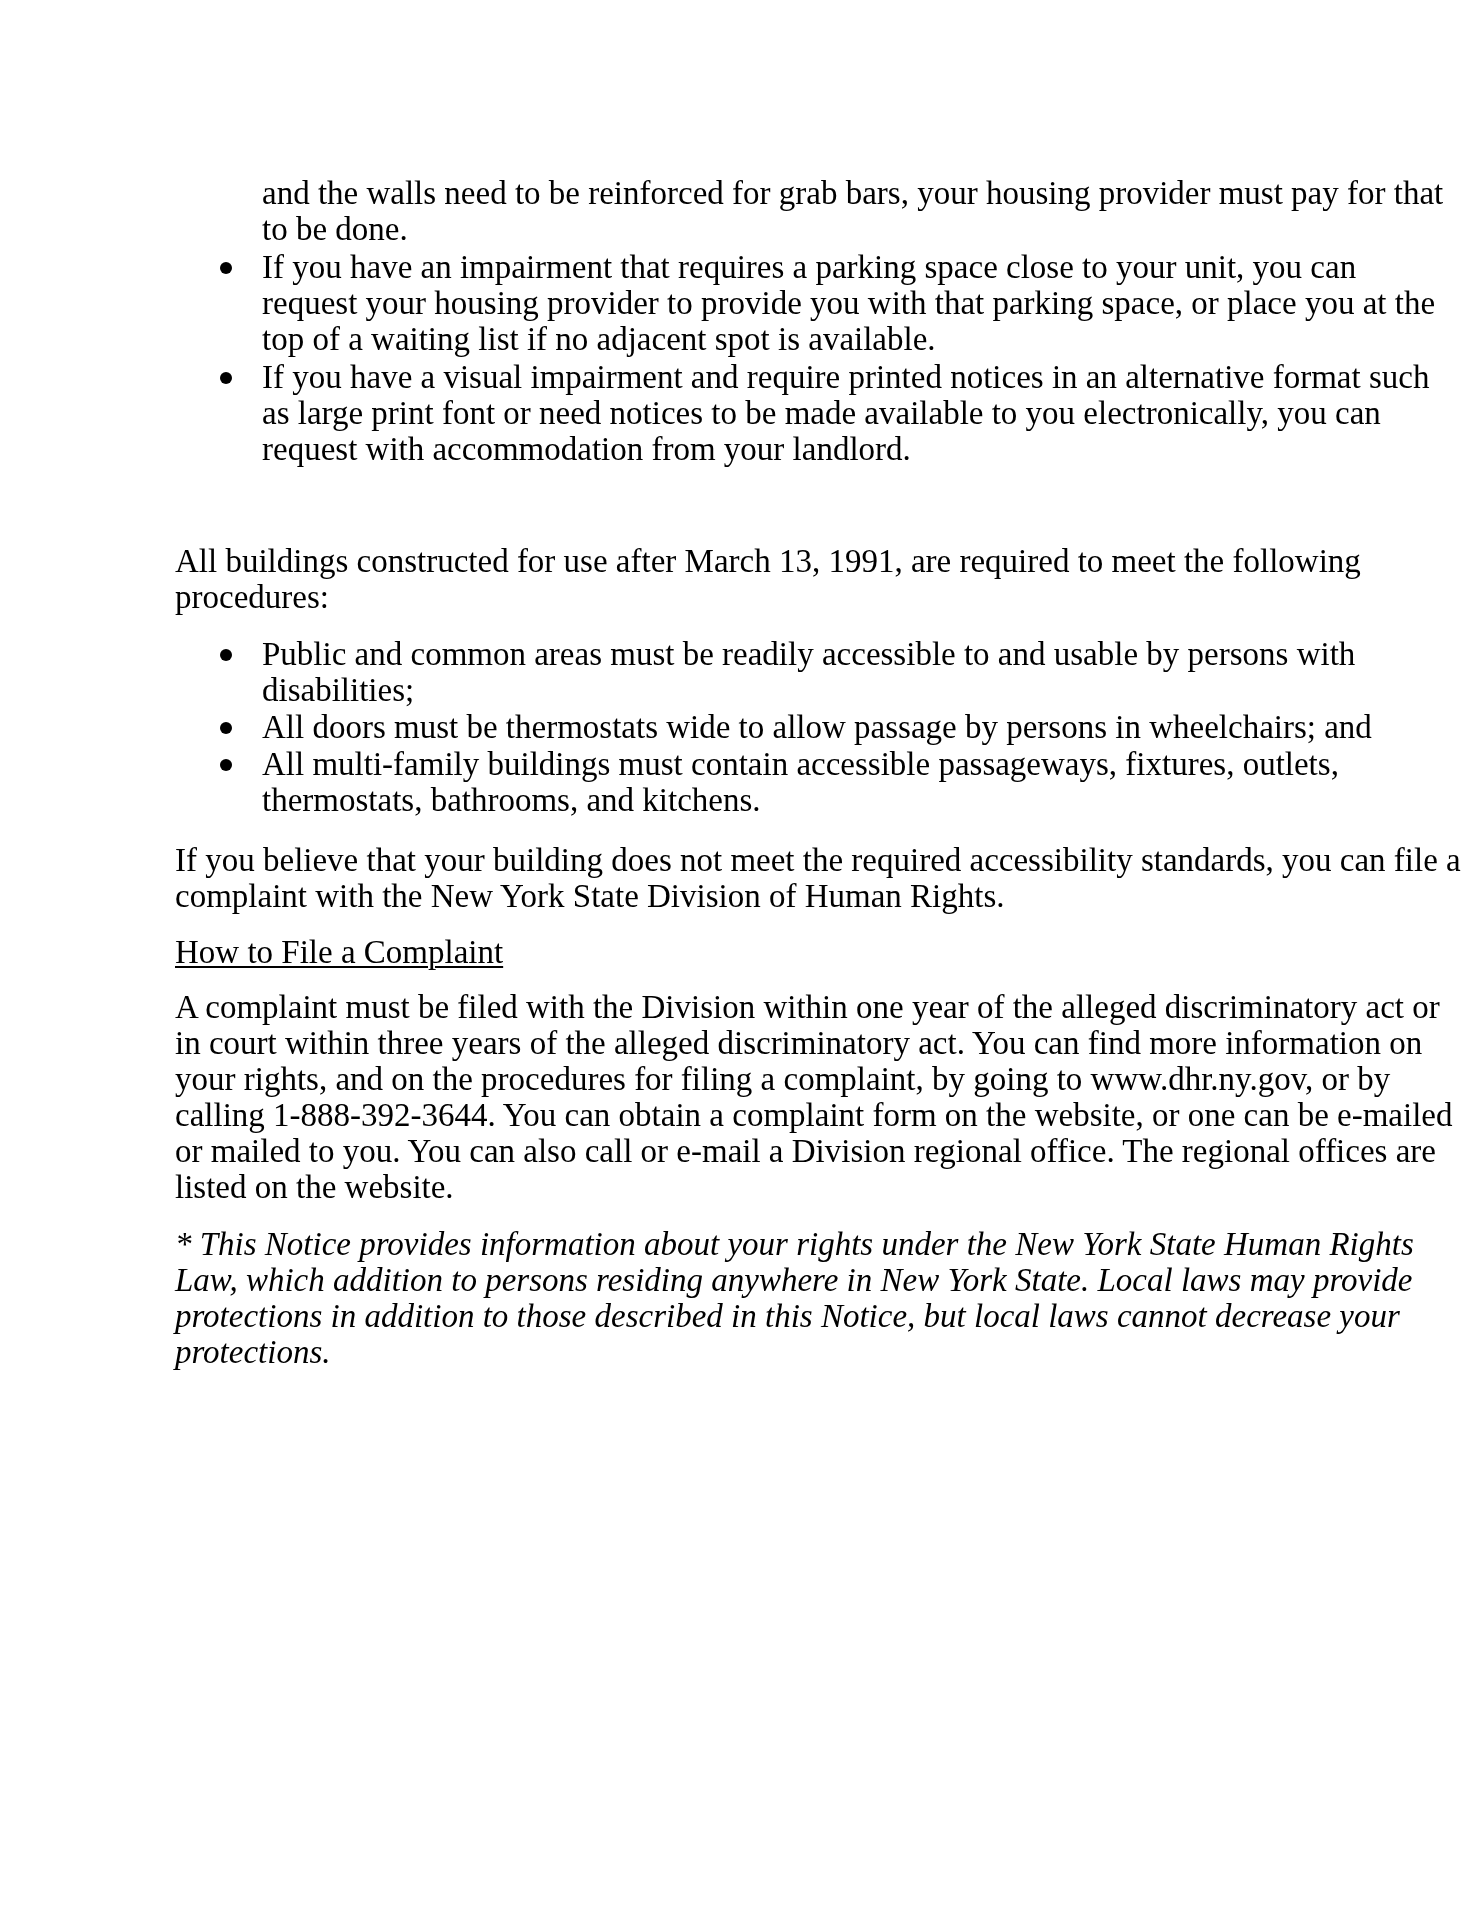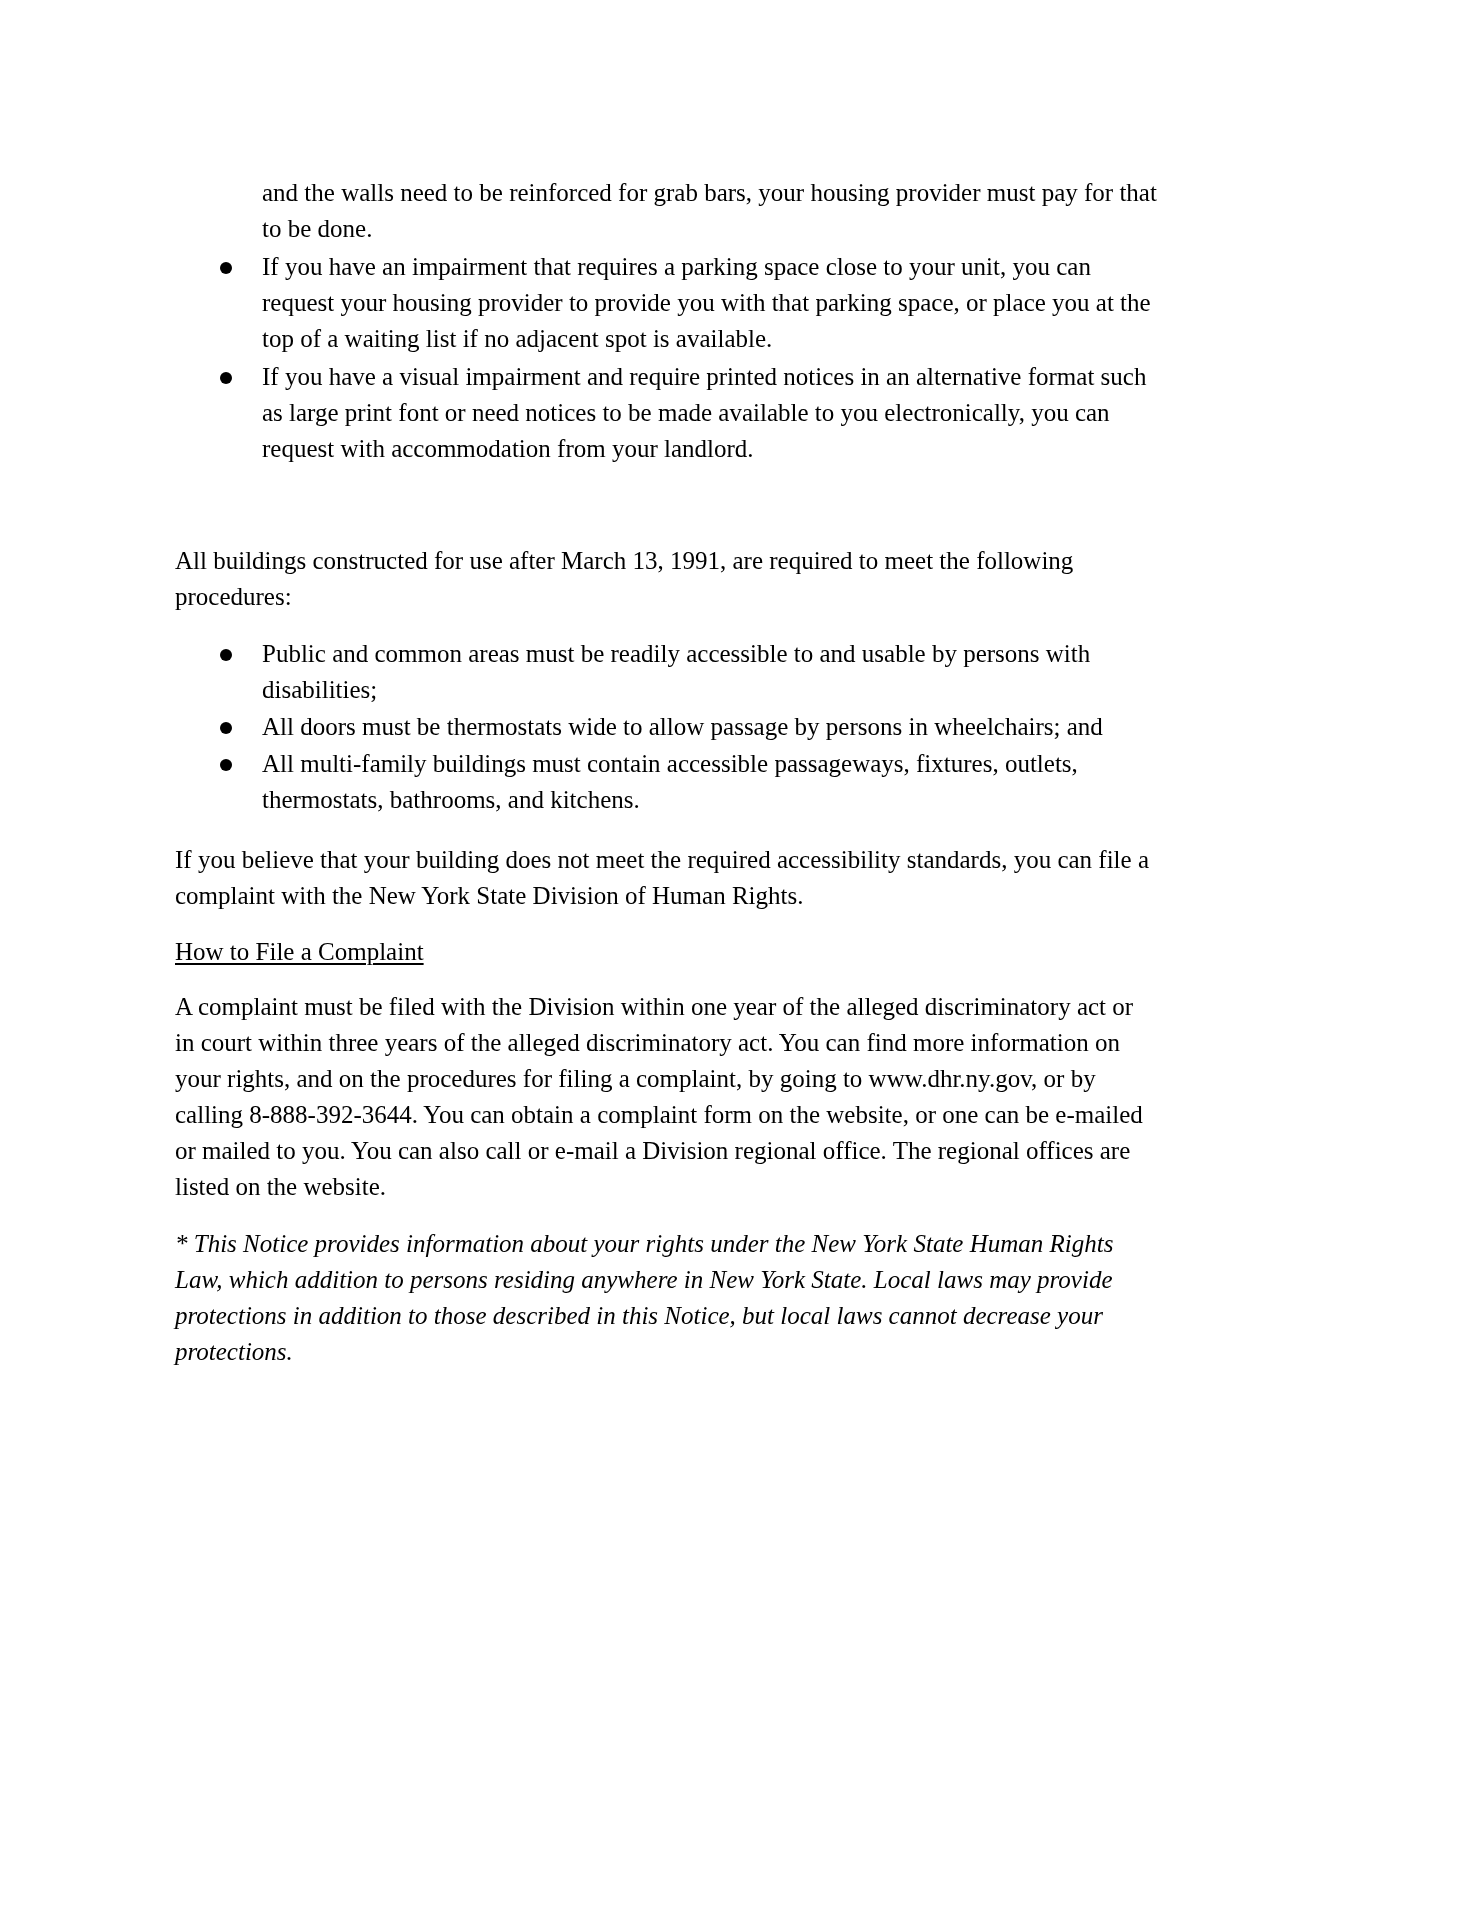--- a/index.html
+++ b/index.html
@@ -1,19 +1,19 @@
 <!DOCTYPE html>
 <html><head>
 <meta charset="utf-8">
 <style>
   html, body { margin: 0; padding: 0; background: #ffffff; }
   body { width: 1484px; height: 1920px; position: relative; overflow: hidden;
          font-family: "Liberation Serif", "DejaVu Serif", serif; color: #000; }
   .page { position: absolute; left: 0; top: 0; width: 1484px; height: 1920px; }
-  .line { position: absolute; white-space: nowrap; font-size: 25px; line-height: 36px; }
+  .line { position: absolute; white-space: nowrap; font-size: 33px; line-height: 36px; }
   .body-x { left: 175px; }
   .ind-x { left: 262px; }
   .bullet { position: absolute; left: 220px; width: 12px; height: 12px; border-radius: 50%; background: #000; }
   .heading { text-decoration: underline; text-underline-offset: 3px; text-decoration-thickness: 1.5px; }
   .italic { font-style: italic; }
 </style>
 </head>
 <body>
 
 <div class="page">
@@ -64,21 +64,21 @@
     <div class="line body-x" style="top:842px">If you believe that your building does not meet the required accessibility standards, you can file a</div>
     <div class="line body-x" style="top:878px">complaint with the New York State Division of Human Rights.</div>
   </div>
 
   <div class="line body-x heading" style="top:934px">How to File a Complaint</div>
 
   <div>
     <div class="line body-x" style="top:989px">A complaint must be filed with the Division within one year of the alleged discriminatory act or</div>
     <div class="line body-x" style="top:1025px">in court within three years of the alleged discriminatory act. You can find more information on</div>
     <div class="line body-x" style="top:1061px">your rights, and on the procedures for filing a complaint, by going to www.dhr.ny.gov, or by</div>
-    <div class="line body-x" style="top:1097px">calling 8-888-392-3644. You can obtain a complaint form on the website, or one can be e-mailed</div>
+    <div class="line body-x" style="top:1097px">calling 1-888-392-3644. You can obtain a complaint form on the website, or one can be e-mailed</div>
     <div class="line body-x" style="top:1133px">or mailed to you. You can also call or e-mail a Division regional office. The regional offices are</div>
     <div class="line body-x" style="top:1169px">listed on the website.</div>
   </div>
 
   <div class="italic">
     <div class="line body-x" style="top:1226px">* This Notice provides information about your rights under the New York State Human Rights</div>
     <div class="line body-x" style="top:1262px">Law, which addition to persons residing anywhere in New York State. Local laws may provide</div>
     <div class="line body-x" style="top:1298px">protections in addition to those described in this Notice, but local laws cannot decrease your</div>
     <div class="line body-x" style="top:1334px">protections.</div>
   </div>

